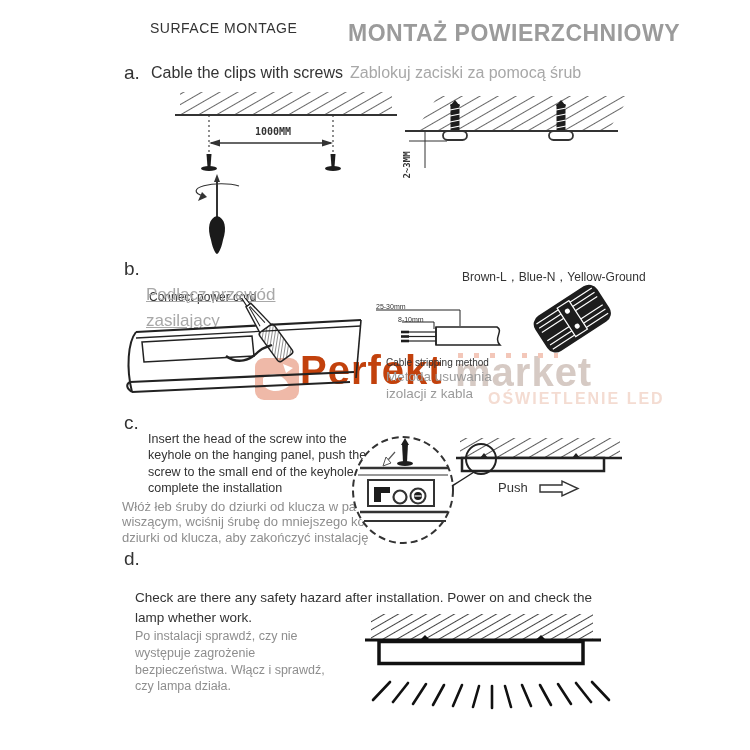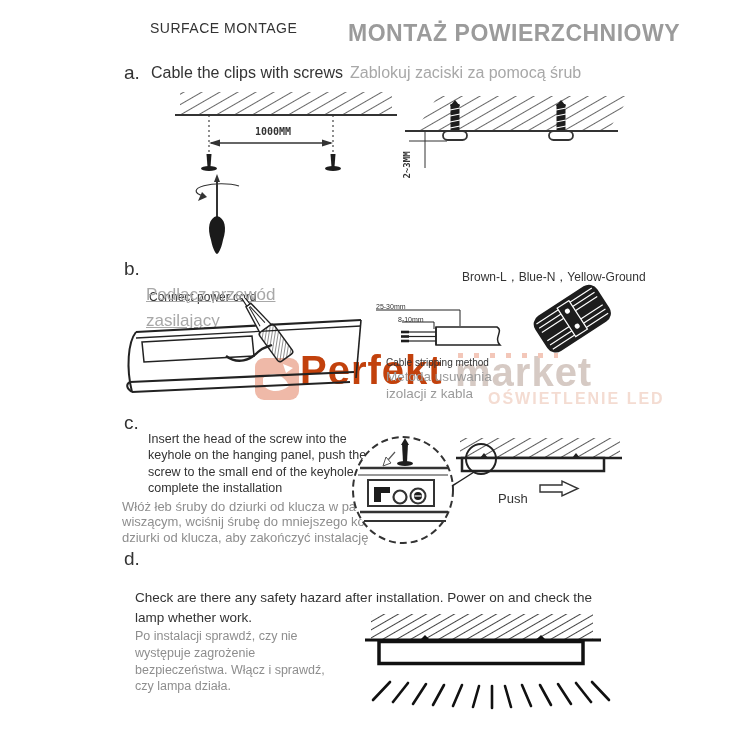--- a/index.html
+++ b/index.html
@@ -19,21 +19,21 @@
   .b-label{left:124px;top:258px;}
   .b-head-en{left:149px;top:266px;font-size:12px;margin-top:24px;}
   .b-head-pl{left:146px;top:282px;font-size:17px;color:#a8a8a8;line-height:1.55;text-decoration:underline;}
   .b-wires{left:462px;top:269px;font-size:12px;}
   .b-cap-en{left:386px;top:357px;font-size:10px;text-align:center;}
   .b-cap-pl{left:386px;top:369px;font-size:13.5px;color:#9b9b9b;line-height:1.25;}
 
   .c-label{left:124px;top:412px;}
   .c-body-en{left:148px;top:431px;font-size:12.5px;line-height:1.3;}
   .c-body-pl{left:122px;top:499px;font-size:13px;color:#8e8e8e;line-height:1.18;}
-  .push-label{left:498px;top:480px;font-size:13px;margin-top:11px;}
+  .push-label{left:498px;top:480px;font-size:13px;}
 
   .d-label{left:124px;top:548px;}
   .d-body-en{left:135px;top:588px;font-size:13.5px;line-height:1.45;}
   .d-body-pl{left:135px;top:628px;font-size:12.5px;color:#8e8e8e;line-height:1.34;}
 
   .dim-h{left:237px;top:126px;width:72px;text-align:center;
          font-family:"DejaVu Sans Mono",monospace;font-weight:bold;font-size:10px;}
   .dim-vert{left:381px;top:160px;width:52px;text-align:center;transform:rotate(-90deg);
             transform-origin:center;font-family:"DejaVu Sans Mono",monospace;font-weight:bold;font-size:9px;}
   .dim-strip1{left:376px;top:303px;font-size:7px;}

